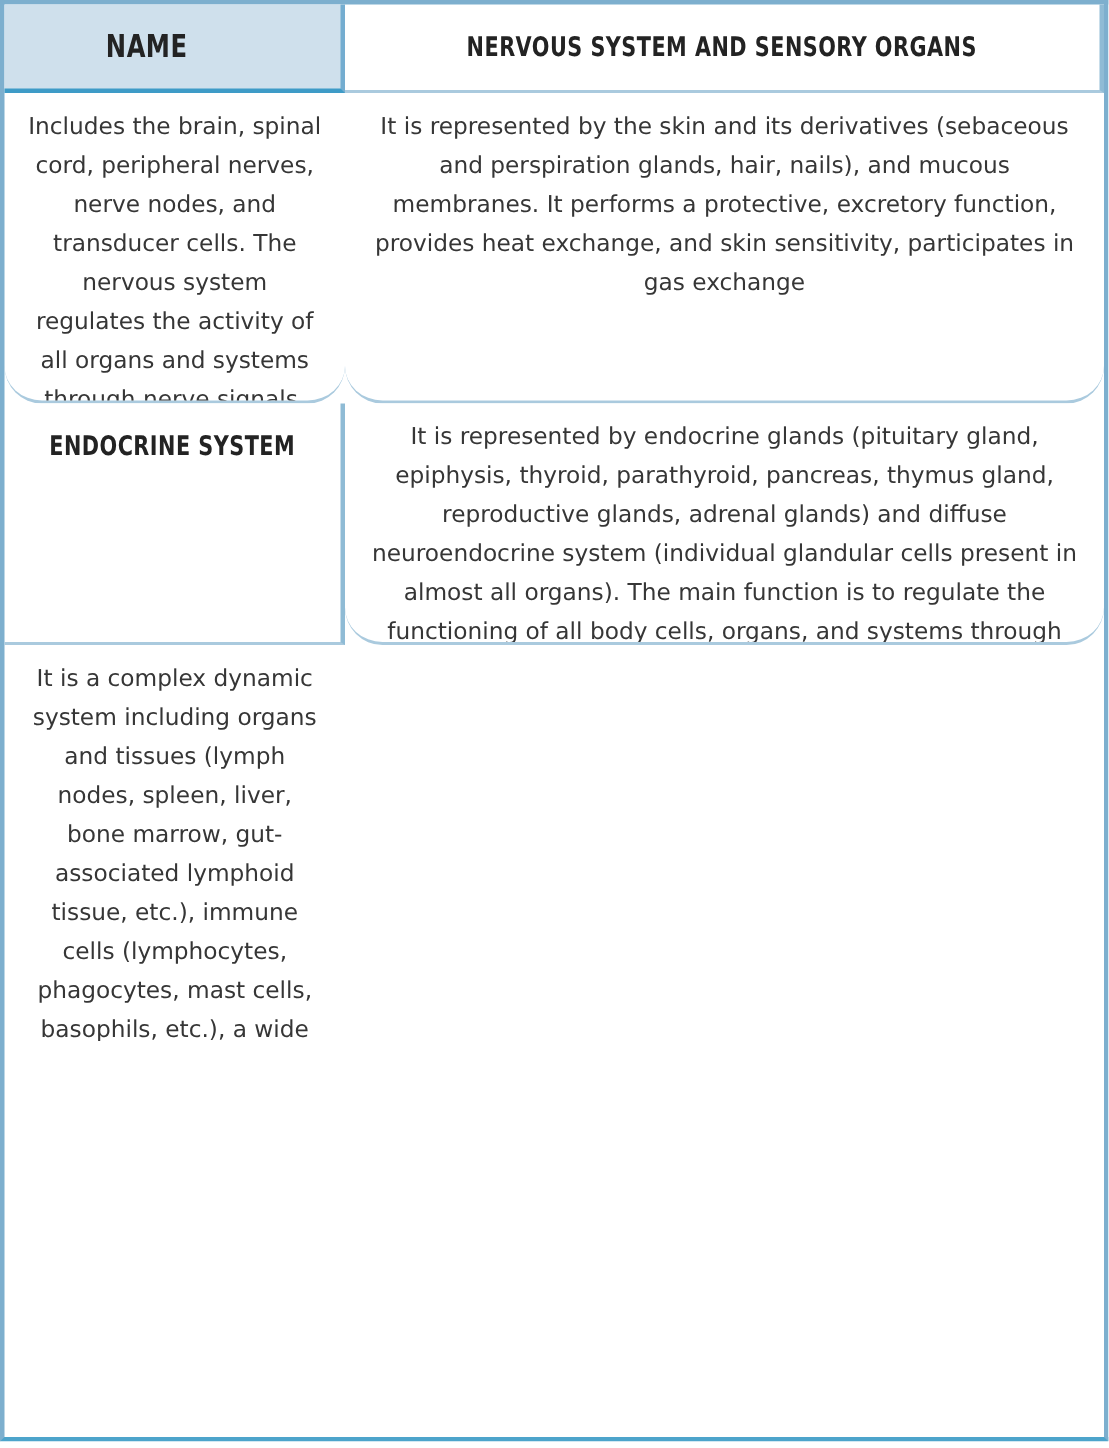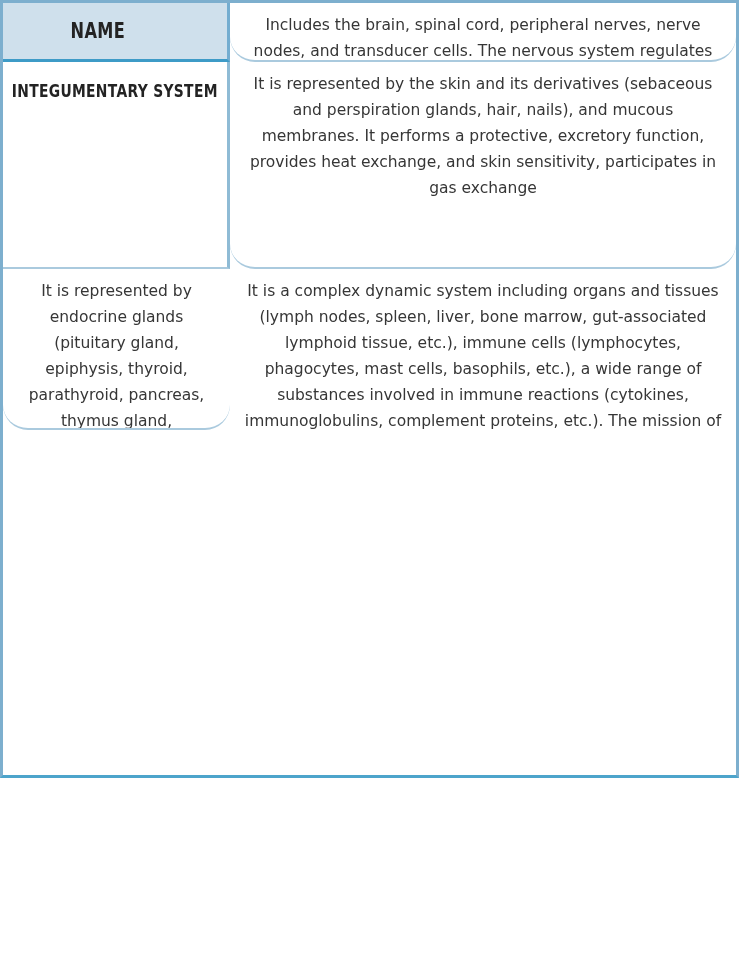--- a/index.html
+++ b/index.html
@@ -3,21 +3,21 @@
 <meta charset="utf-8">
 <style>
   * { margin: 0; padding: 0; box-sizing: border-box; }
   html, body {
     width: 739px;
     background: #ffffff;
     font-family: "DejaVu Sans", sans-serif;
   }
   .table-wrap {
     width: 739px;
-    height: 778px;
+    height: 961px;
     border: 3px solid #7dafce;
     border-bottom: 3px solid #4da4cb;
     display: grid;
     grid-template-columns: 227px 1fr;
     grid-template-rows: 59px 207px 161px 264px 1fr;
     background: #ffffff;
   }
   .cell {
     overflow: hidden;
   }
@@ -76,31 +76,34 @@
 </style>
 </head>
 <body>
 
 <div class="table-wrap">
 
   <div class="cell header-cell name-col">
     <span class="condensed header-label">NAME</span>
   </div>
 
+  <div class="cell name-col name-cell row-rule">
+    <span class="condensed name-label">NERVOUS SYSTEM AND SENSORY ORGANS</span>
+  </div>
   <div class="cell desc-cell row-rule">
     <p class="desc-text">Includes the brain, spinal cord, peripheral nerves, nerve nodes, and transducer cells. The nervous system regulates the activity of all organs and systems through nerve signals, ensuring their functional unity and connection with the external environment. Sense organs perceive various sensations and convert them into nerve impulses</p>
   </div>
 
-  <div class="cell name-col name-cell row-rule">
-    <span class="condensed name-label">INTEGUMENTARY SYSTEM</span>
-  </div>
   <div class="cell desc-cell row-rule">
     <p class="desc-text">It is represented by the skin and its derivatives (sebaceous and perspiration glands, hair, nails), and mucous membranes. It performs a protective, excretory function, provides heat exchange, and skin sensitivity, participates in gas exchange</p>
   </div>
 
+  <div class="cell name-col name-cell row-rule">
+    <span class="condensed name-label">ENDOCRINE SYSTEM</span>
+  </div>
   <div class="cell desc-cell row-rule">
     <p class="desc-text">It is represented by endocrine glands (pituitary gland, epiphysis, thyroid, parathyroid, pancreas, thymus gland, reproductive glands, adrenal glands) and diffuse neuroendocrine system (individual glandular cells present in almost all organs). The main function is to regulate the functioning of all body cells, organs, and systems through hormones, maintain a constant internal environment of the body, and adapt to changing environmental conditions</p>
   </div>
 
   <div class="cell desc-cell">
     <p class="desc-text">It is a complex dynamic system including organs and tissues (lymph nodes, spleen, liver, bone marrow, gut-associated lymphoid tissue, etc.), immune cells (lymphocytes, phagocytes, mast cells, basophils, etc.), a wide range of substances involved in immune reactions (cytokines, immunoglobulins, complement proteins, etc.). The mission of the immune system is to protect the body from pathogenic microbes, toxins, defective and tumor cells</p>
   </div>
 
 </div>
 

